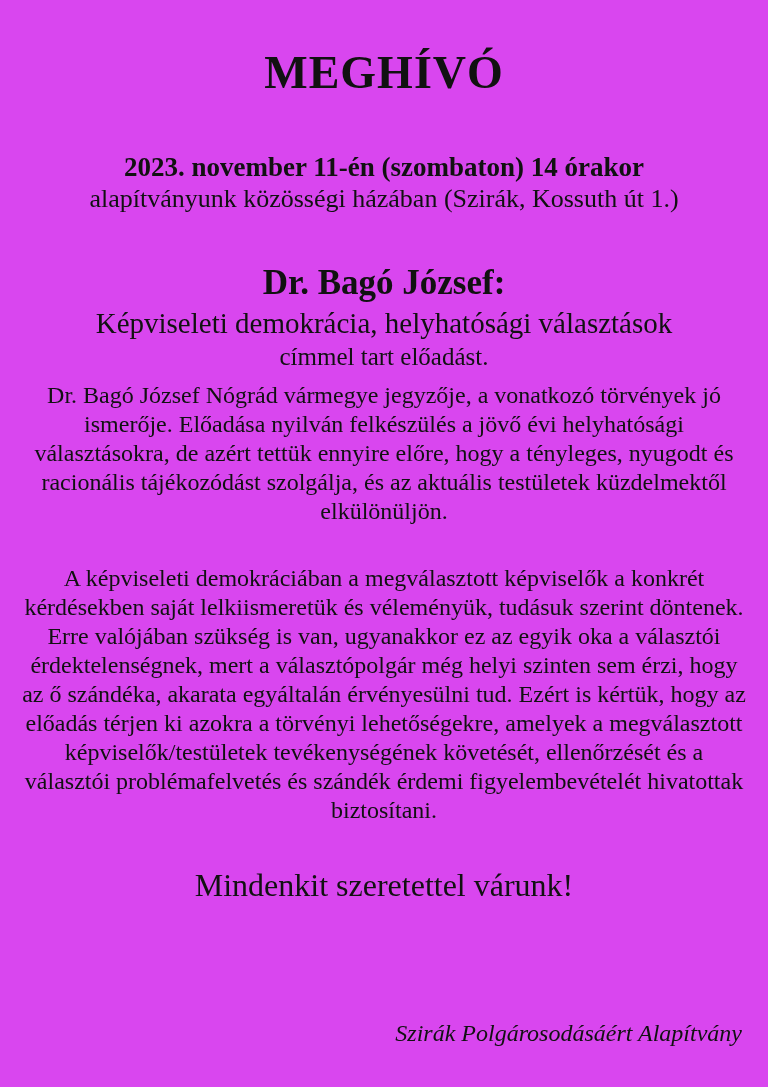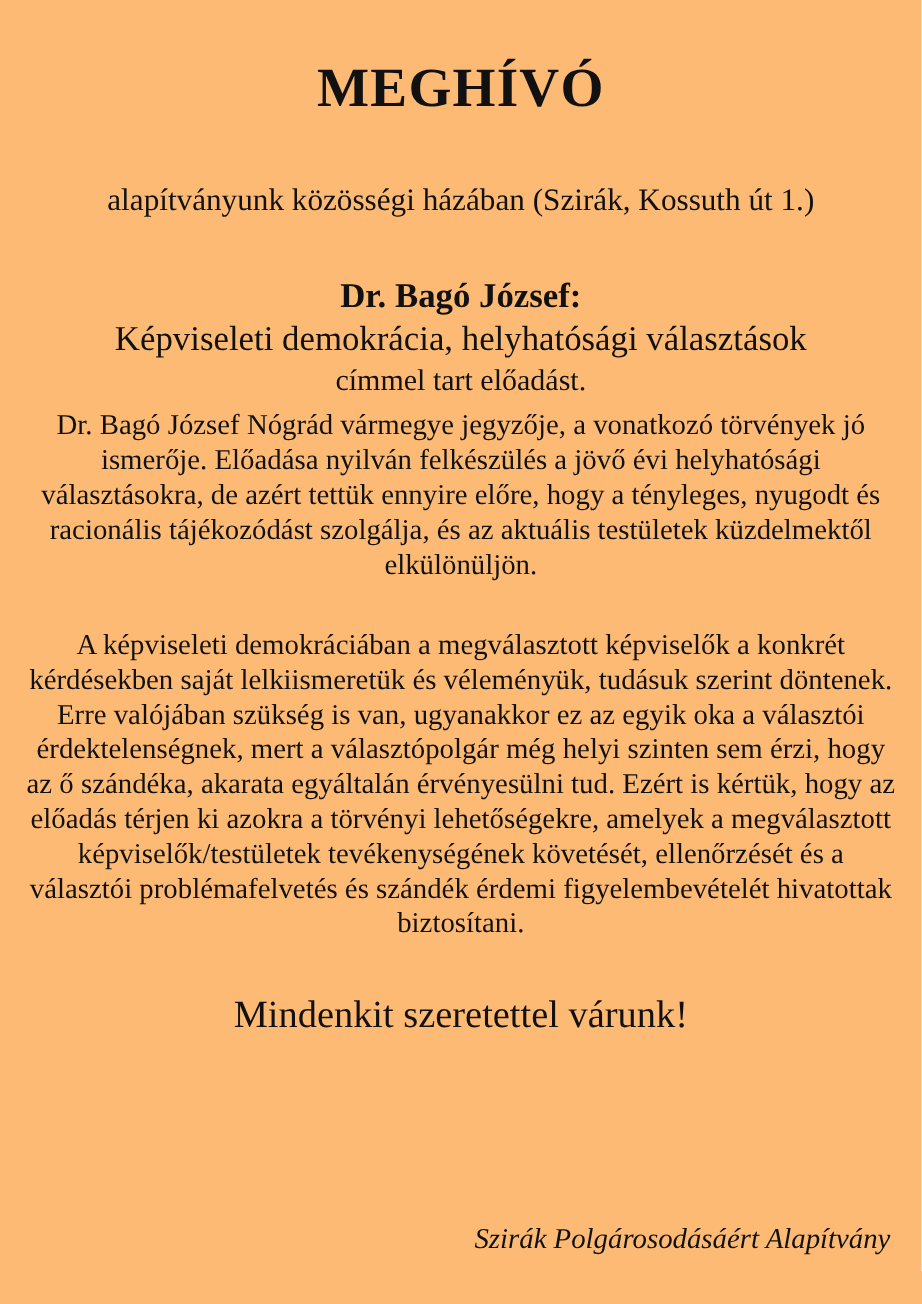--- a/index.html
+++ b/index.html
@@ -5,21 +5,21 @@
   html, body {
     margin: 0;
     padding: 0;
     background: #ffffff;
   }
   .page {
     position: relative;
     width: 768px;
     height: 1087px;
     margin: 0 auto;
-    background: #fdba74;
+    background: #d946ef;
     color: #111111;
     font-family: "Liberation Serif", "DejaVu Serif", serif;
     box-sizing: border-box;
     padding: 48px 20px 0 20px;
     overflow: hidden;
   }
   .center { text-align: center; }
 
   .title {
     font-size: 46px;
@@ -34,21 +34,21 @@
     line-height: 1.2;
     margin: 0;
   }
   .venue-line {
     font-size: 26px;
     font-weight: normal;
     line-height: 1.25;
     margin: 0 0 46px 0;
   }
   .speaker {
-    font-size: 29px;
+    font-size: 35px;
     font-weight: bold;
     line-height: 1.25;
     margin: 0;
   }
   .lecture-title {
     font-size: 29px;
     font-weight: normal;
     line-height: 1.25;
     margin: 0;
   }
@@ -80,20 +80,21 @@
     text-align: right;
   }
 </style>
 </head>
 <body>
 
 <div class="page">
 
   <h1 class="title center">MEGHÍVÓ</h1>
 
+  <p class="date-line center">2023. november 11-én (szombaton) 14 órakor</p>
 
   <p class="venue-line center">alapítványunk közösségi házában (Szirák, Kossuth út 1.)</p>
 
   <p class="speaker center">Dr. Bagó József:</p>
 
   <p class="lecture-title center">Képviseleti demokrácia, helyhatósági választások</p>
 
   <p class="lecture-subtitle center">címmel tart előadást.</p>
 
   <p class="body-paragraph">Dr. Bagó József Nógrád vármegye jegyzője, a vonatkozó törvények jó ismerője. Előadása nyilván felkészülés a jövő évi helyhatósági választásokra, de azért tettük ennyire előre, hogy a tényleges, nyugodt és racionális tájékozódást szolgálja, és az aktuális testületek küzdelmektől elkülönüljön.</p>

